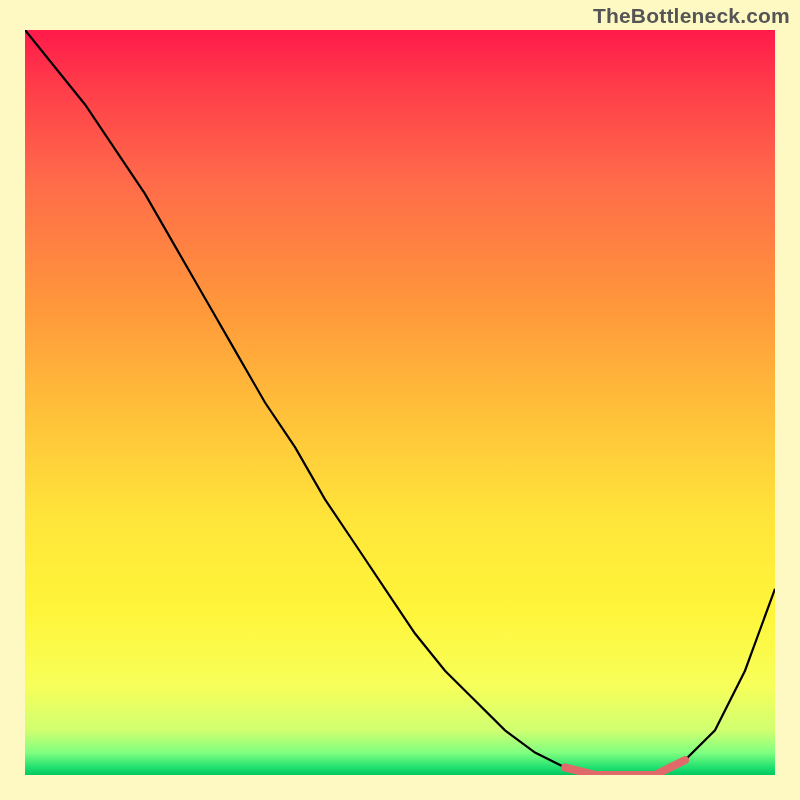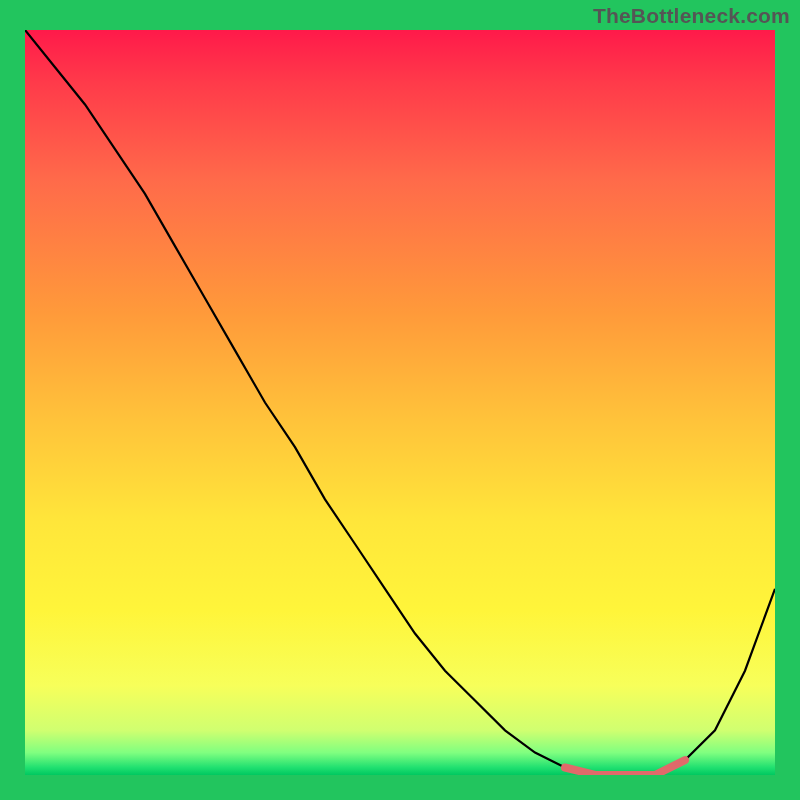--- a/index.html
+++ b/index.html
@@ -7,21 +7,21 @@
     padding: 0;
     width: 800px;
     height: 800px;
     background: #000000;
     overflow: hidden;
   }
   .page {
     position: relative;
     width: 800px;
     height: 800px;
-    background: #22c55e;
+    background: #fef9c3;
   }
   .watermark {
     position: absolute;
     top: 4px;
     right: 10px;
     font-family: Arial, Helvetica, sans-serif;
     font-size: 21px;
     font-weight: bold;
     color: #555555;
     letter-spacing: 0.2px;

